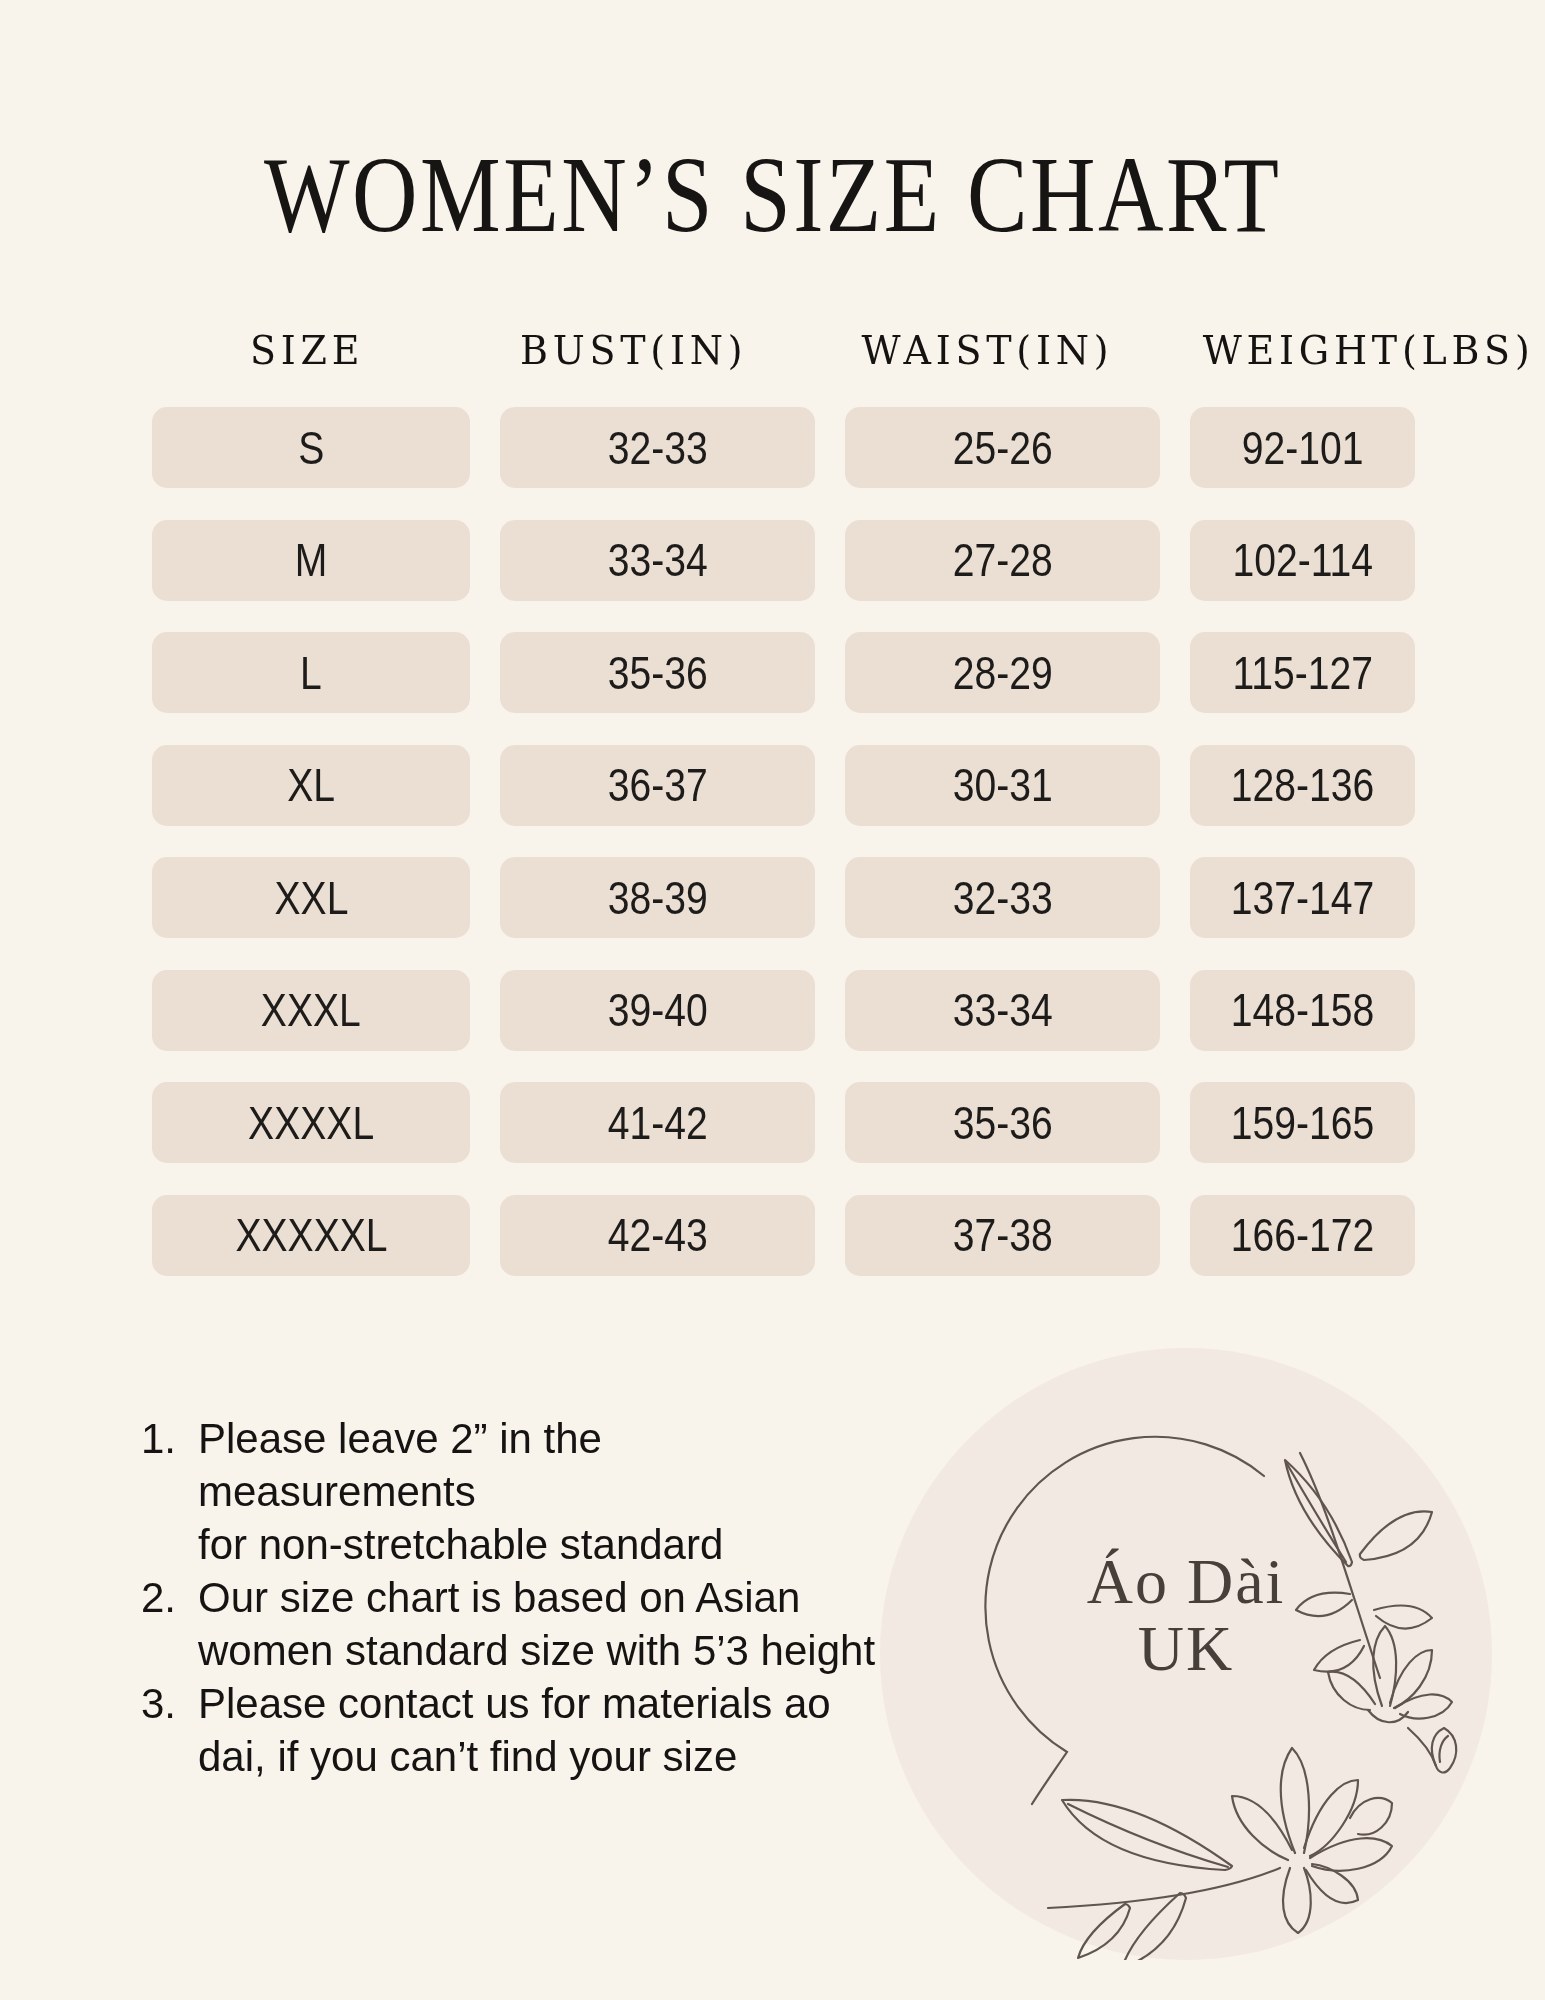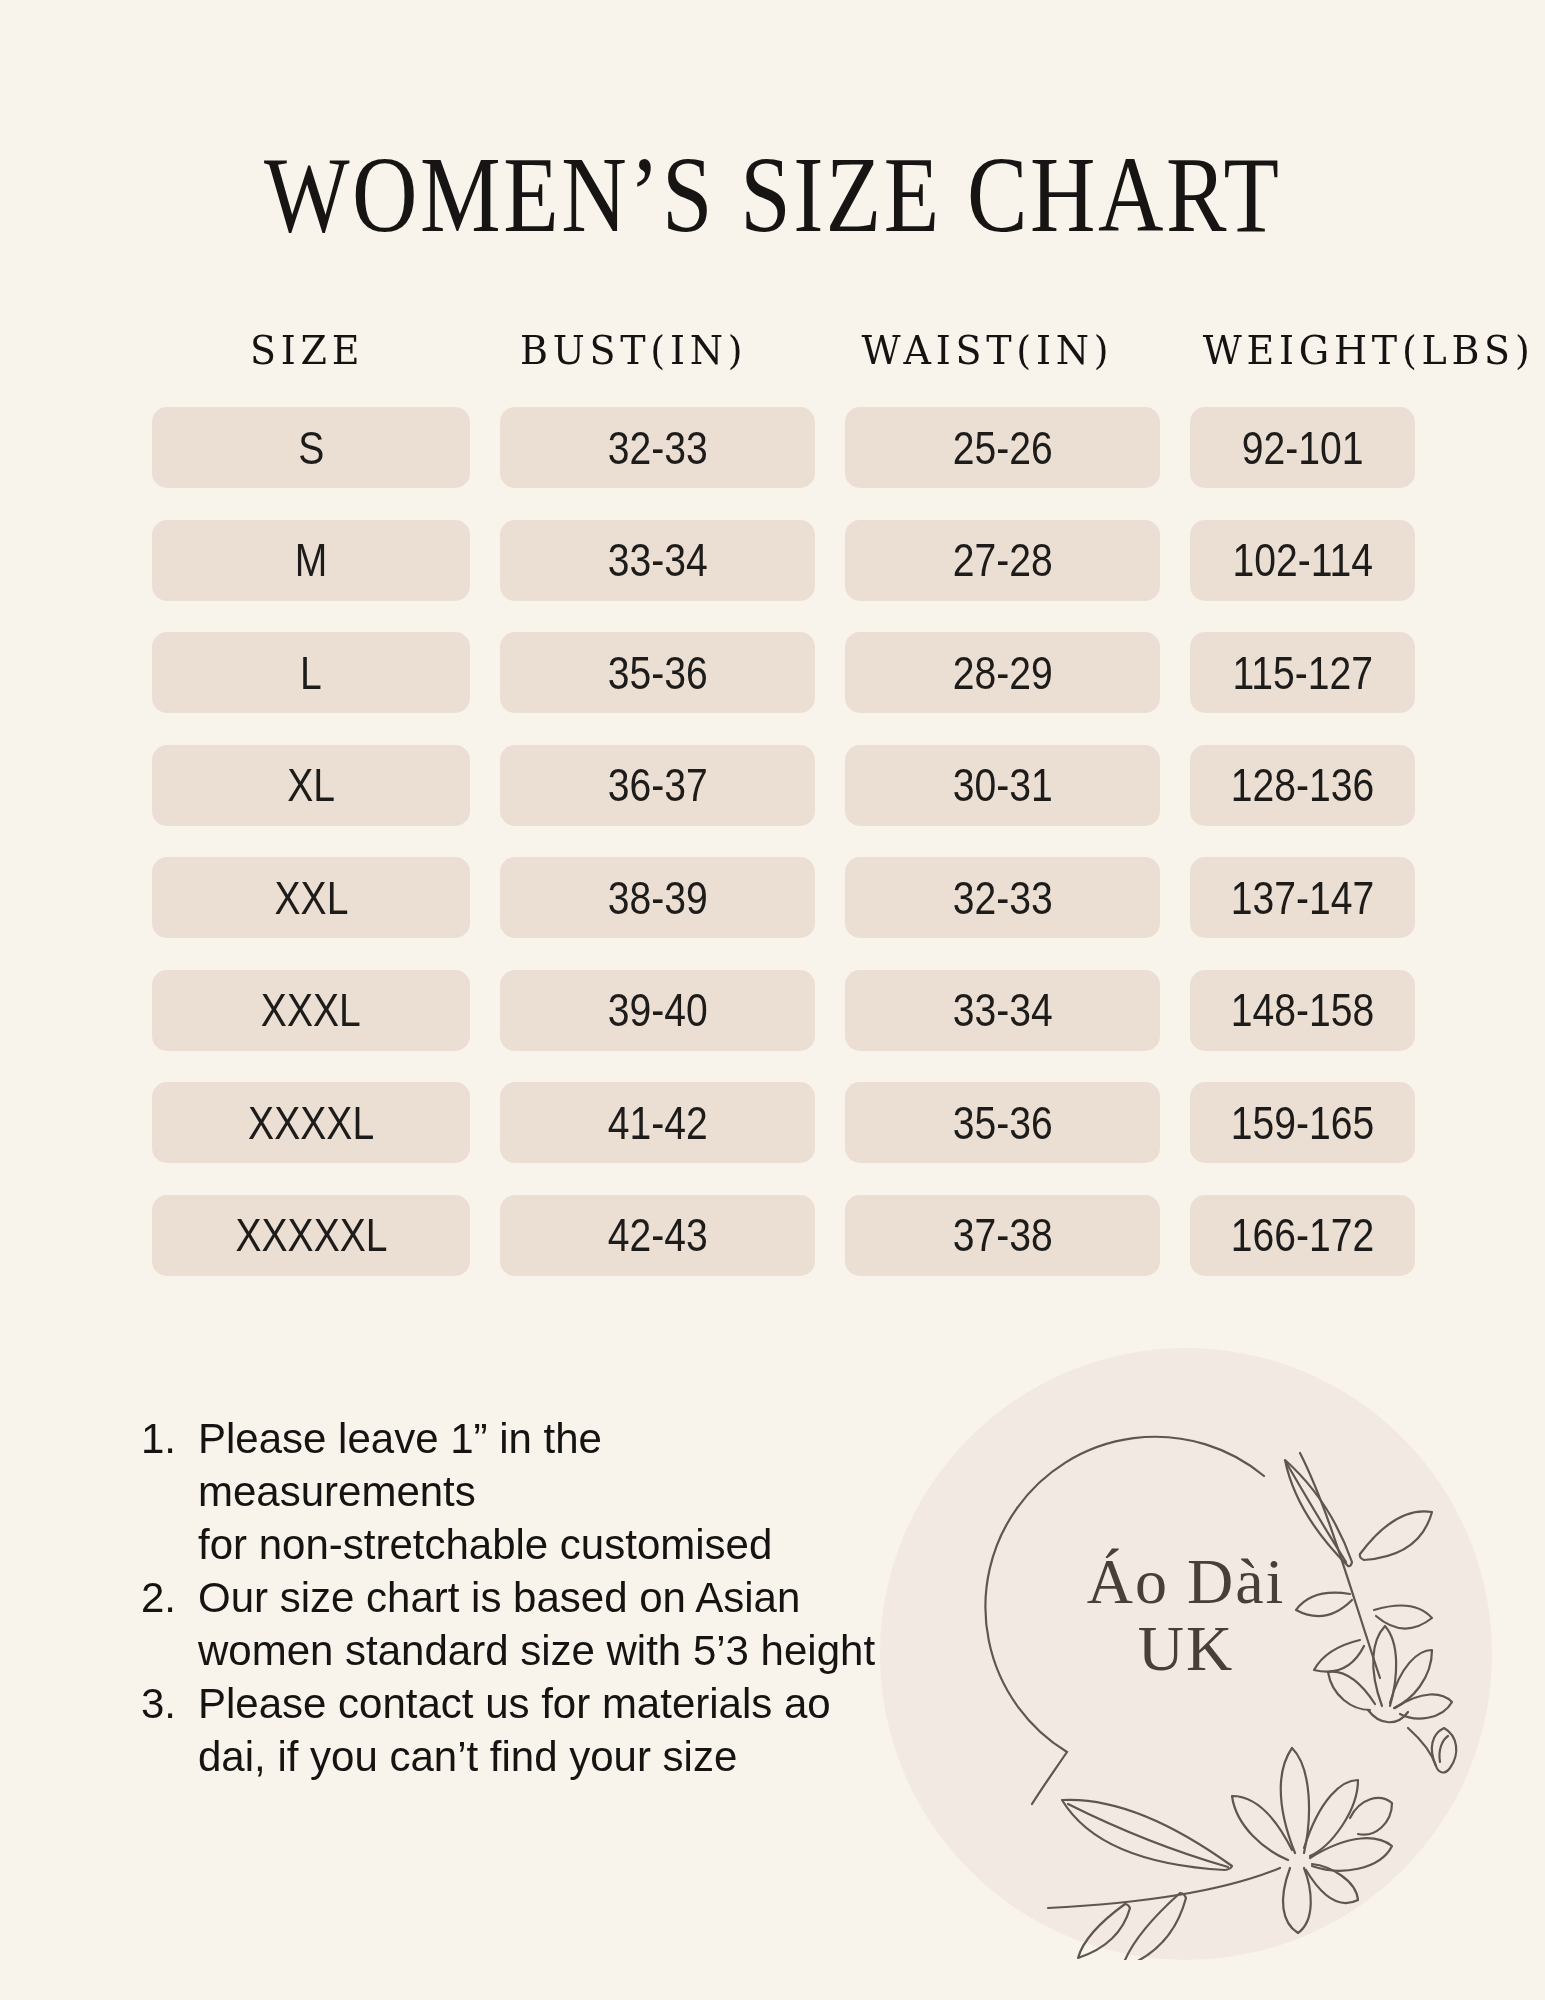--- a/index.html
+++ b/index.html
@@ -187,21 +187,21 @@
         <span class="cnum">37-38</span>
       </div>
     <div class="cell">
         <span class="cnum">166-172</span>
       </div>
   </div>
 
   <div class="notes">
     <div class="note">
       <span class="note-num">1.</span>
-      <span class="note-text"><span>Please leave 1” in the measurements</span><br><span>for non-stretchable customised</span></span>
+      <span class="note-text"><span>Please leave 2” in the measurements</span><br><span>for non-stretchable standard</span></span>
     </div>
     <div class="note">
       <span class="note-num">2.</span>
       <span class="note-text"><span>Our size chart is based on Asian</span><br><span>women standard size with 5’3 height</span></span>
     </div>
     <div class="note">
       <span class="note-num">3.</span>
       <span class="note-text"><span>Please contact us for materials ao</span><br><span>dai, if you can’t find your size</span></span>
     </div>
   </div>

